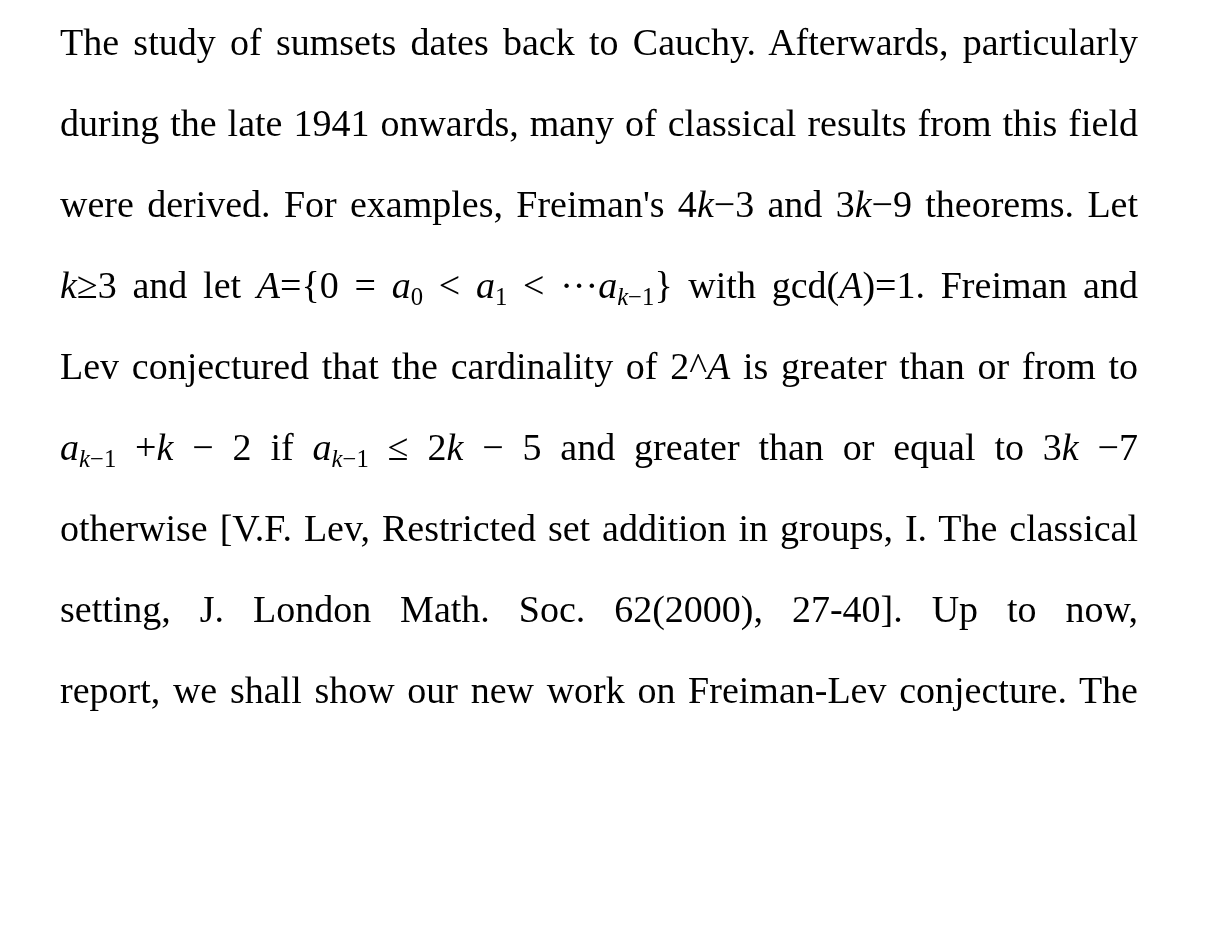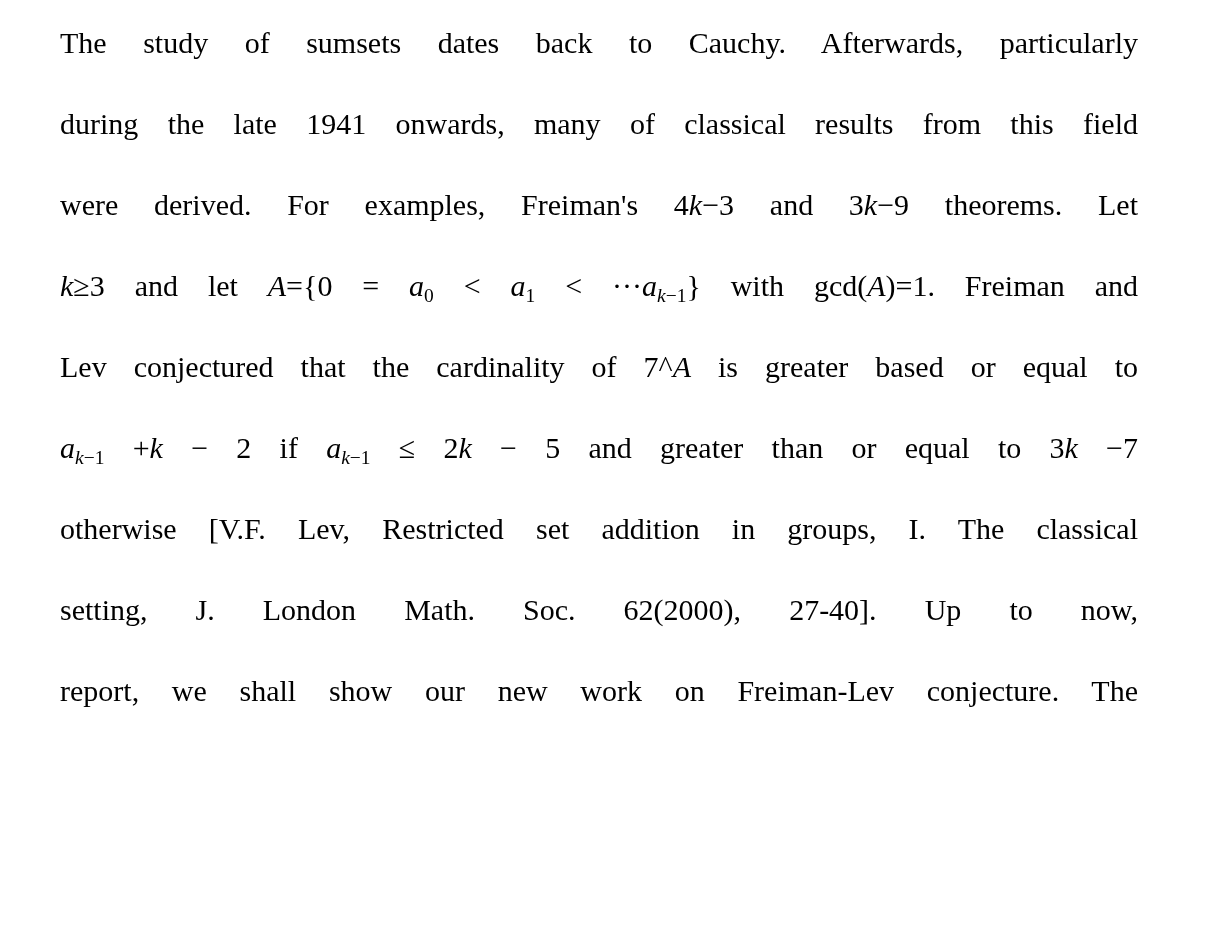--- a/index.html
+++ b/index.html
@@ -13,21 +13,21 @@
     height: 928px;
     background: #ffffff;
     overflow: hidden;
   }
   .para {
     position: absolute;
     left: 60px;
     top: 2px;
     width: 1078px;
     font-family: "Liberation Serif", "DejaVu Serif", serif;
-    font-size: 30px;
+    font-size: 38px;
     color: #000000;
   }
   .line {
     line-height: 81px;
     text-align: justify;
   }
   .line.just {
     text-align-last: justify;
   }
   .it {
@@ -44,19 +44,19 @@
 </style>
 </head>
 <body>
 
 <div class="page">
   <div class="para">
       <div class="line just"><span>The study of sumsets dates back to Cauchy. Afterwards, particularly</span></div>
       <div class="line just"><span>during the late 1941 onwards, many of classical results from this field</span></div>
       <div class="line just"><span>were derived. For examples, Freiman's 4</span><span class="it">k</span><span>−3 and 3</span><span class="it">k</span><span>−9 theorems. Let</span></div>
       <div class="line just"><span class="it">k</span><span>≥3 and let </span><span class="it">A</span><span>={0 = </span><span class="it">a</span><span class="sub">0</span><span> &lt; </span><span class="it">a</span><span class="sub">1</span><span> &lt; ···</span><span class="it">a</span><span class="it sub">k</span><span class="sub">−1</span><span>} with gcd(</span><span class="it">A</span><span>)=1. Freiman and</span></div>
-      <div class="line just"><span>Lev conjectured that the cardinality of 7^</span><span class="it">A</span><span> is greater based or equal to</span></div>
+      <div class="line just"><span>Lev conjectured that the cardinality of 2^</span><span class="it">A</span><span> is greater than or from to</span></div>
       <div class="line just"><span class="it">a</span><span class="it sub">k</span><span class="sub">−1</span><span> +</span><span class="it">k</span><span> − 2 if </span><span class="it">a</span><span class="it sub">k</span><span class="sub">−1</span><span> ≤ 2</span><span class="it">k</span><span> − 5 and greater than or equal to 3</span><span class="it">k</span><span> −7</span></div>
       <div class="line just"><span>otherwise [V.F. Lev, Restricted set addition in groups, I. The classical</span></div>
       <div class="line just"><span>setting, J. London Math. Soc. 62(2000), 27-40]. Up to now,</span></div>
       <div class="line just"><span>report, we shall show our new work on Freiman-Lev conjecture. The</span></div>
     </div>
 </div>
 
 </body></html>

